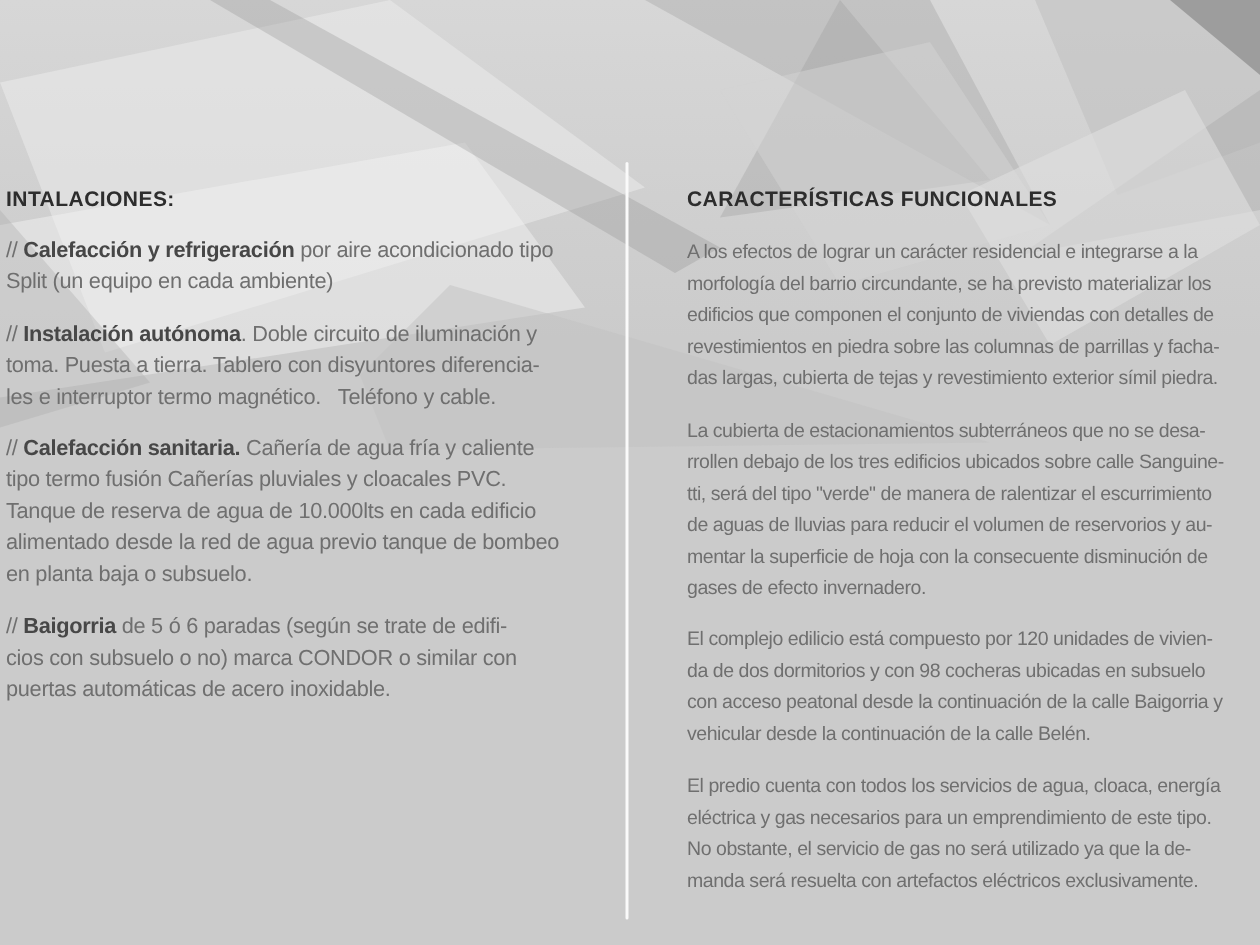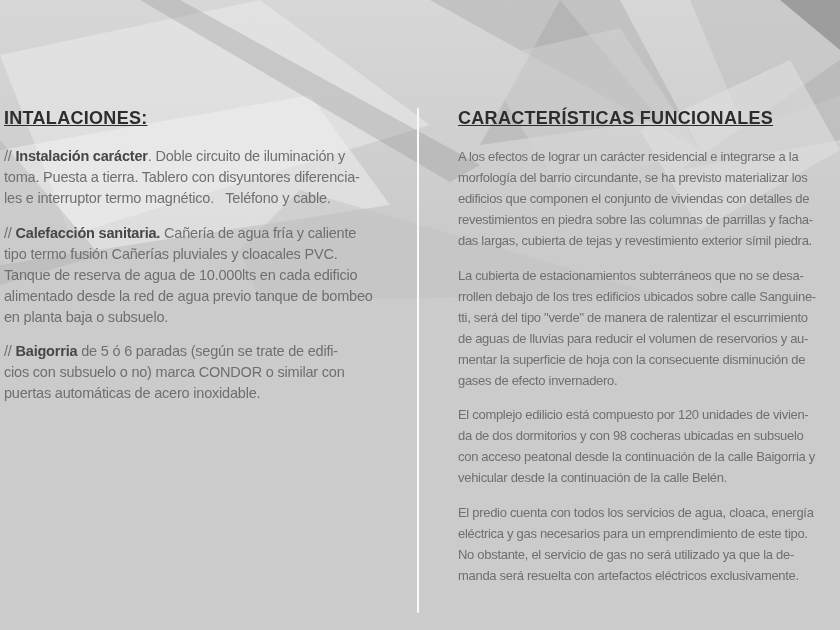--- a/index.html
+++ b/index.html
@@ -43,26 +43,25 @@
     font-size: 14.5px;
     letter-spacing: -0.2px;
   }
   .col.right {
     left: 458px;
     width: 398px;
     font-size: 13px;
     letter-spacing: -0.3px;
   }
   h2.section-heading {
-    margin: 0 0 17px 0;
-    font-size: 18px;
+    margin: 16px 0 17px 0;
+    font-size: 14px;
     font-weight: bold;
     letter-spacing: 0.3px;
     color: var(--heading-text, #2d2d2d);
-    text-decoration: underline;
   }
   p.para {
     margin: 0 0 13.5px 0;
     line-height: 21px;
     color: var(--body-text, #6f6f6f);
   }
   p.para:last-child {
     margin-bottom: 0;
   }
   .slash {
@@ -112,22 +111,24 @@
     <polygon points="840,60 680,170 840,140" fill="#a8a8a8" opacity="0.4"></polygon>
     <polygon points="640,130 790,60 840,150 700,230" fill="#e0e0e0" opacity="0.6"></polygon>
     <polygon points="300,190 660,295 260,300 240,250" fill="#c2c2c2" opacity="0.5"></polygon>
   </svg>
 
   <div class="columns">
 
     <section class="col left">
       <h2 class="section-heading">INTALACIONES:</h2>
 
+      <p class="para"><span class="slash">// </span><b class="lead">Calefacción y refrigeración</b><span class="rest"> por aire acondicionado tipo
+Split (un equipo en cada ambiente)</span></p>
 
-      <p class="para"><span class="slash">// </span><b class="lead">Instalación carácter</b><span class="rest">. Doble circuito de iluminación y
+      <p class="para"><span class="slash">// </span><b class="lead">Instalación autónoma</b><span class="rest">. Doble circuito de iluminación y
 toma. Puesta a tierra. Tablero con disyuntores diferencia-
 les e interruptor termo magnético.&nbsp;&nbsp; Teléfono y cable.</span></p>
 
       <p class="para"><span class="slash">// </span><b class="lead">Calefacción sanitaria.</b><span class="rest"> Cañería de agua fría y caliente
 tipo termo fusión Cañerías pluviales y cloacales PVC.
 Tanque de reserva de agua de 10.000lts en cada edificio
 alimentado desde la red de agua previo tanque de bombeo
 en planta baja o subsuelo.</span></p>
 
 

